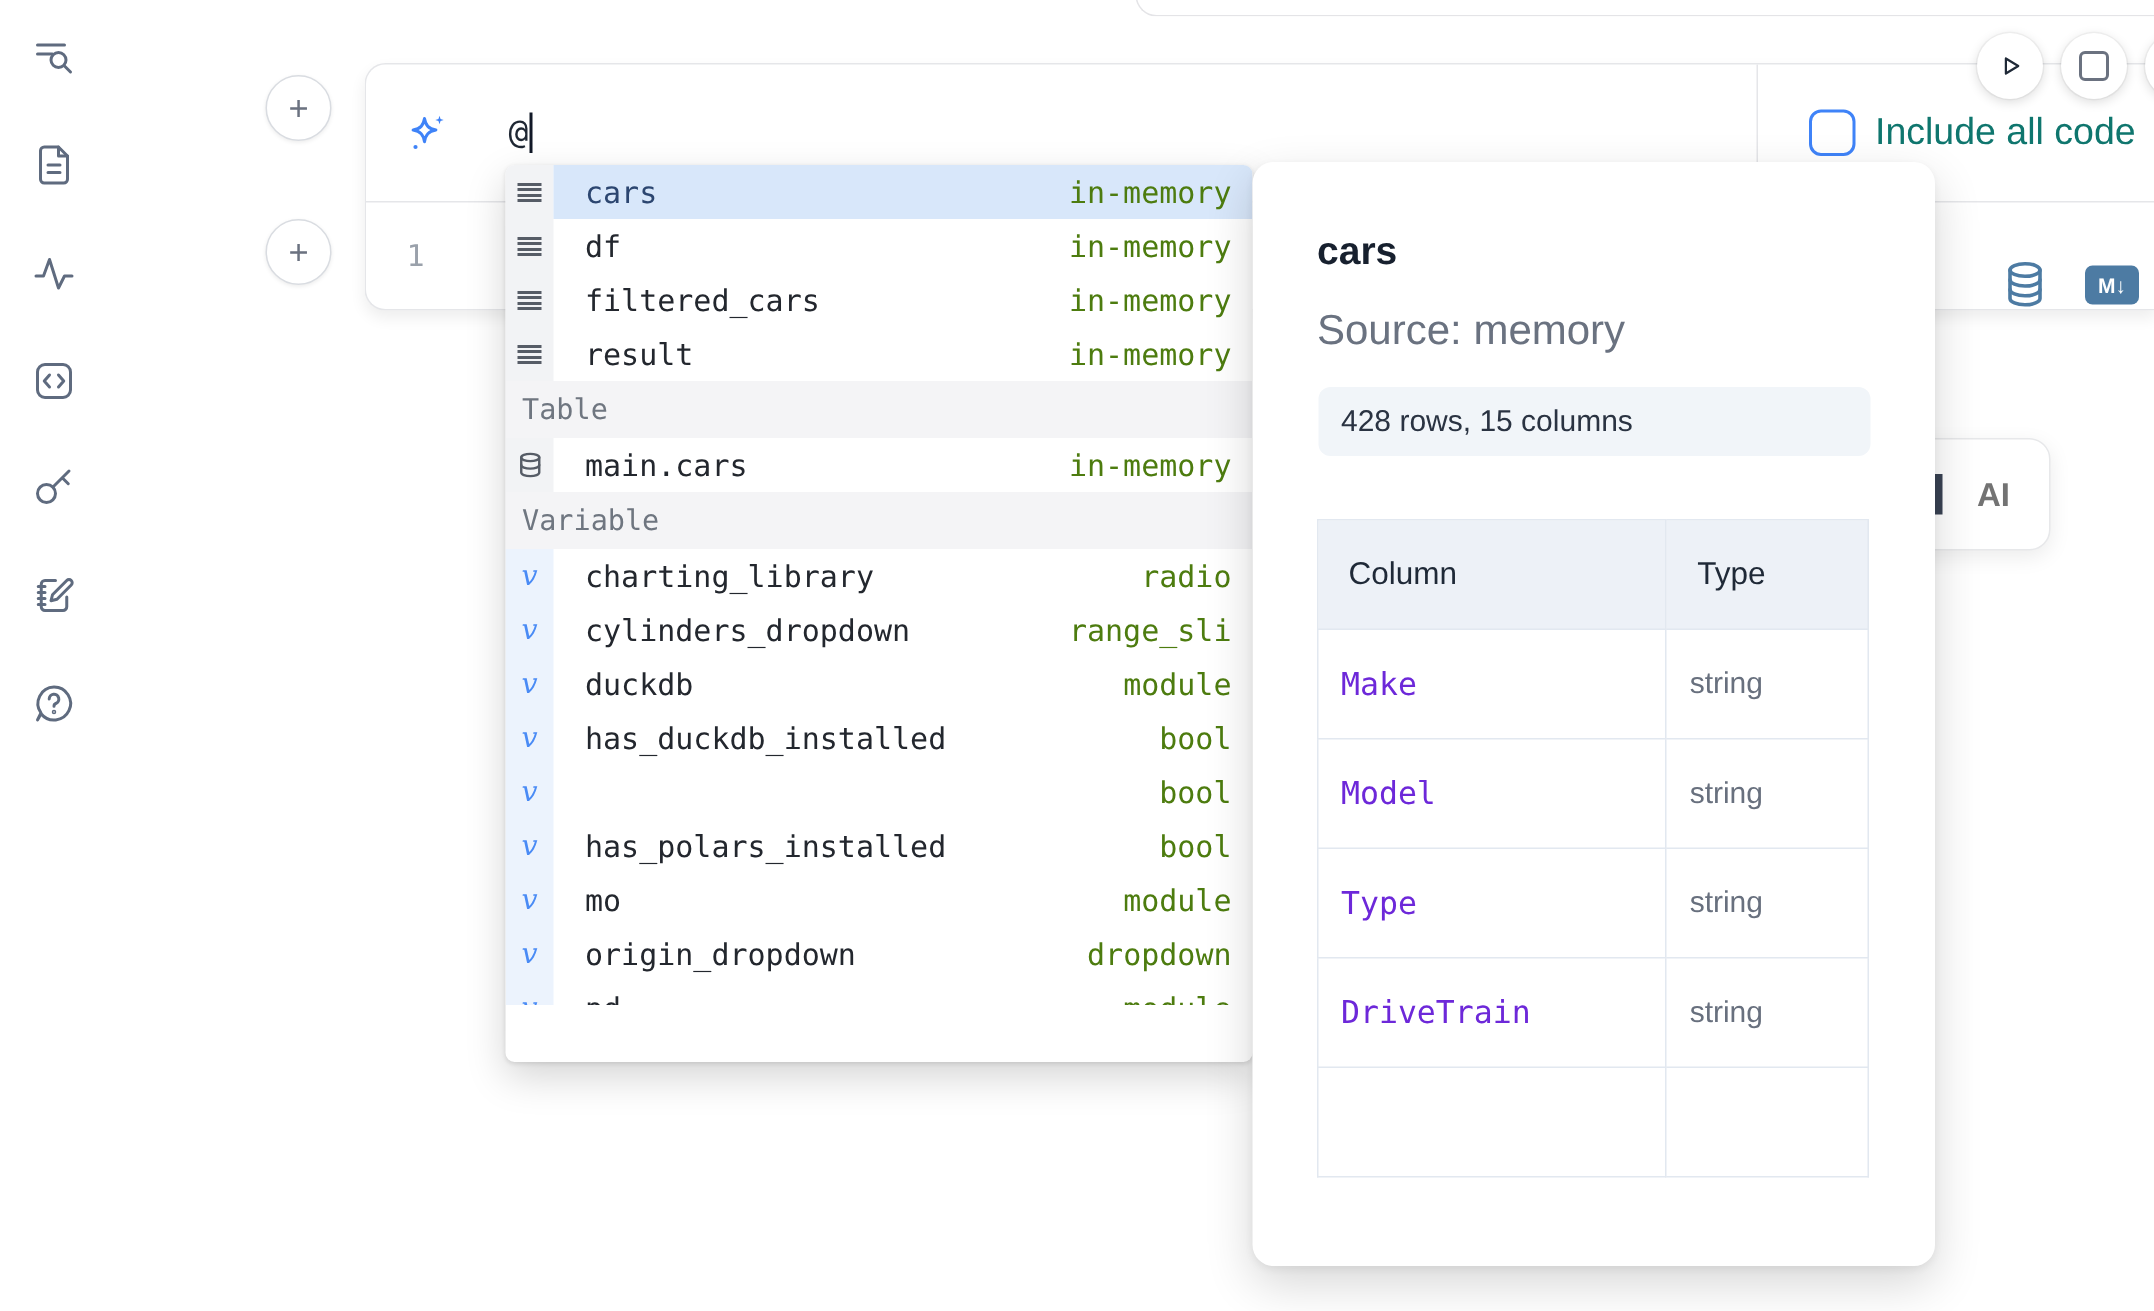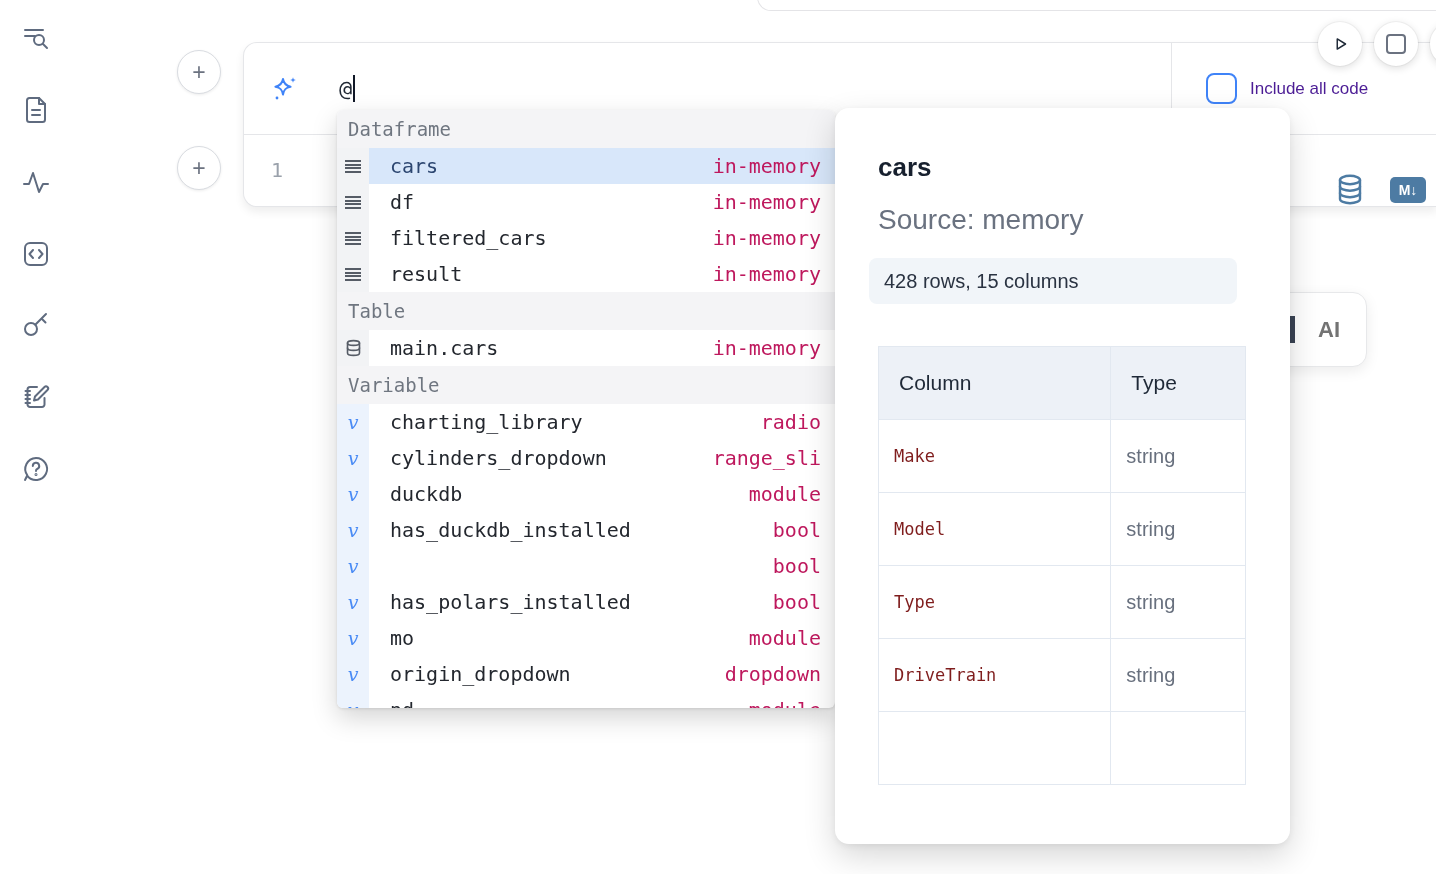--- a/index.html
+++ b/index.html
@@ -26,21 +26,21 @@
     border:1px solid #e5e6e9;border-right:none;border-radius:14px 0 0 14px;
     box-shadow:0 5px 10px rgba(0,0,0,.07);z-index:1;}
   .ai-row{position:relative;height:91px;display:flex;align-items:center;padding-left:26px;}
   .sparkle{width:30px;height:30px;flex:0 0 auto;}
   .ai-input{margin-left:39px;font-size:22px;color:#1f2733;display:flex;align-items:center;}
   .caret{display:inline-block;width:2px;height:27px;background:#111827;margin-left:1px;}
   .ai-right{position:absolute;left:927px;top:0;bottom:0;width:266px;border-left:1px solid #e5e6e9;
     display:flex;align-items:center;padding-left:34px;gap:13px;}
   .checkbox{width:27px;height:27px;border:2px solid #3f83f8;border-radius:8px;background:#fff;
     flex:0 0 auto;cursor:pointer;}
-  .chk-label{font-size:17px;color:#4c1d95;cursor:pointer;text-align:right;}
+  .chk-label{font-size:25px;color:#0f766e;cursor:pointer;text-align:right;}
   .code-row{position:relative;height:70px;border-top:1px solid #e5e6e9;}
   .line-no{position:absolute;left:27px;top:0;height:100%;display:flex;align-items:center;
     color:#9aa1ab;font-size:20px;}
   .icon-db{position:absolute;left:1089px;top:37px;width:34px;height:35px;}
   .icon-db svg{width:34px;height:35px;stroke:#4d7ba3;fill:none;stroke-width:2.4;
     stroke-linecap:round;stroke-linejoin:round;}
   .md-badge{position:absolute;left:1146px;top:42px;width:36px;height:26px;background:#4d7ba3;
     border-radius:5px;color:#fff;font-size:14px;font-weight:700;display:flex;align-items:center;
     justify-content:center;letter-spacing:0;cursor:pointer;}
 
@@ -68,41 +68,41 @@
   .ac-row{display:flex;height:36px;cursor:pointer;}
   .ac-row.partial{height:16px;overflow:hidden;}
   .ac-row.partial .ac-gutter,.ac-row.partial .ac-main{height:36px;}
   .ac-gutter{width:32px;background:#f2f3f5;display:flex;align-items:center;justify-content:center;
     flex:0 0 auto;}
   .ac-gutter.var{background:#ecf3fd;}
   .ac-main{flex:1;display:flex;align-items:center;padding:0 14px 0 21px;min-width:0;}
   .ac-row.selected .ac-main{background:#d8e7fa;}
   .ac-name{font-size:20px;color:#23272e;white-space:nowrap;}
   .ac-row.selected .ac-name{color:#2c4670;}
-  .ac-type{margin-left:auto;font-size:20px;color:#be185d;white-space:nowrap;padding-left:10px;}
+  .ac-type{margin-left:auto;font-size:20px;color:#4d7c0f;white-space:nowrap;padding-left:10px;}
   .rows-glyph{width:16px;height:13px;
     background:repeating-linear-gradient(to bottom,#565c66 0 2px,transparent 2px 3.6px);}
   .db-small svg{width:17px;height:18px;stroke:#565c66;fill:none;stroke-width:1.6;
     stroke-linecap:round;stroke-linejoin:round;}
   .var-glyph{font-family:"DejaVu Serif",serif;font-style:italic;font-size:19px;color:#4a8bf5;}
 
   
   .panel{position:absolute;left:835px;top:108px;width:455px;height:736px;background:#fff;
     border-radius:14px;box-shadow:0 2px 6px rgba(0,0,0,.06),0 12px 32px rgba(0,0,0,.16);z-index:6;}
   .panel-title{position:absolute;left:43px;top:44px;font-size:26px;font-weight:700;color:#17202e;}
   .panel-source{position:absolute;left:43px;top:96px;font-size:28px;color:#6a7280;}
-  .panel-badge{position:absolute;left:34px;top:150px;width:368px;height:46px;background:#f1f5f9;
+  .panel-badge{position:absolute;left:44px;top:150px;width:368px;height:46px;background:#f1f5f9;
     border-radius:8px;display:flex;align-items:center;padding-left:15px;box-sizing:border-box;
     font-size:20px;color:#2a3342;}
   .tbl-wrap{position:absolute;left:43px;top:238px;width:368px;height:460px;overflow:hidden;}
   table.schema{border-collapse:collapse;width:368px;}
   table.schema th,table.schema td{border:1px solid #e2e8f0;height:73px;padding:0 0 0 15px;
     text-align:left;vertical-align:middle;box-sizing:border-box;}
   table.schema th{background:#edf1f7;font-size:21px;font-weight:400;color:#1f2937;padding-left:20px;}
-  table.schema td.c1{width:233px;font-family:"DejaVu Sans Mono",monospace;font-size:17px;color:#7f1d1d;}
+  table.schema td.c1{width:233px;font-family:"DejaVu Sans Mono",monospace;font-size:21px;color:#6d28d9;}
   table.schema td.c2,table.schema th.c2{width:135px;}
   table.schema td.c2{font-size:20px;color:#68707e;}
 </style>
 </head>
 <body>
 
 <div class="stage">
 
   <div class="prev-cell"></div>
 
@@ -194,21 +194,20 @@
     </div>
   </div>
 
   <div class="ai-btn">
     <span class="ai-frag"></span>
     <span class="ai-btn-label">AI</span>
   </div>
 
   <div class="dropdown">
 
-    <div class="ac-header">Dataframe</div>
 
     <div class="ac-row selected">
       <div class="ac-gutter">
           <span class="rows-glyph"></span>
         </div>
       <div class="ac-main">
         <span class="ac-name">cars</span>
         <span class="ac-type">in-memory</span>
       </div>
     </div>

